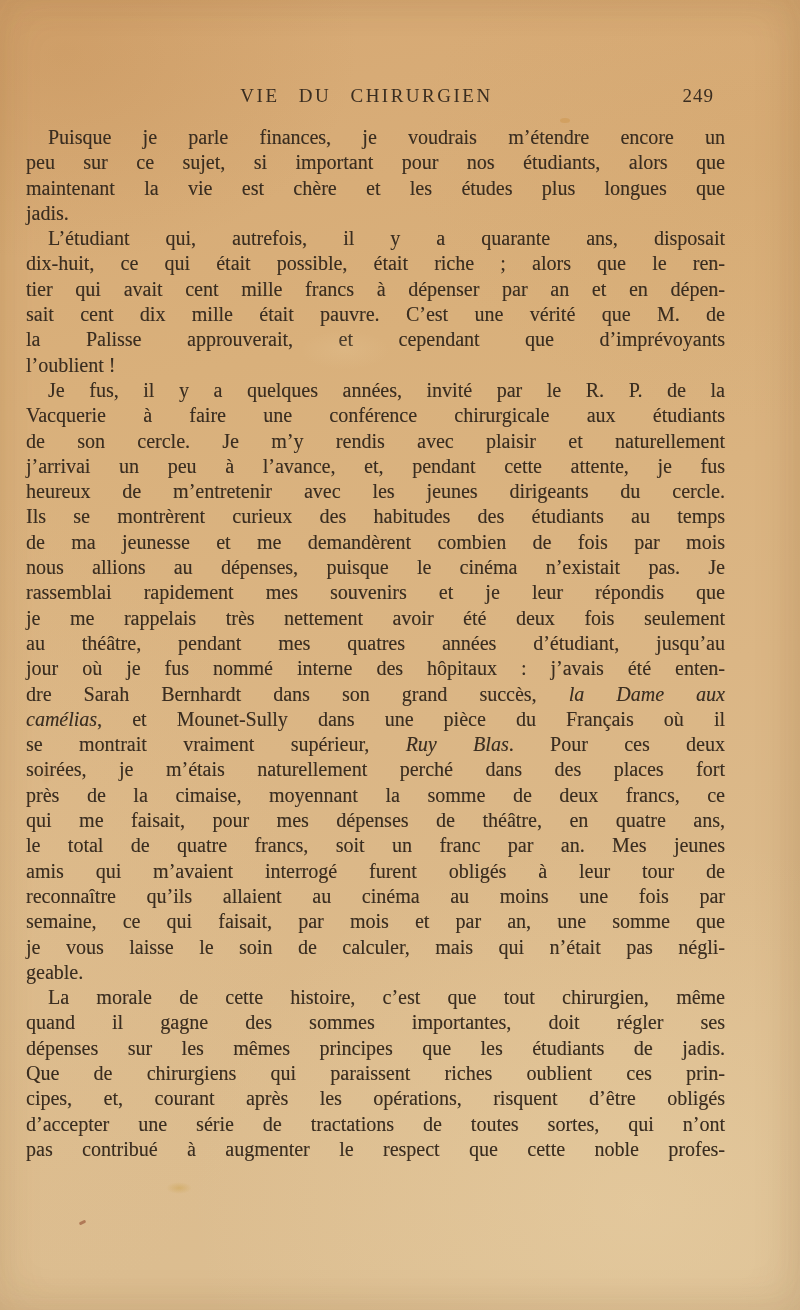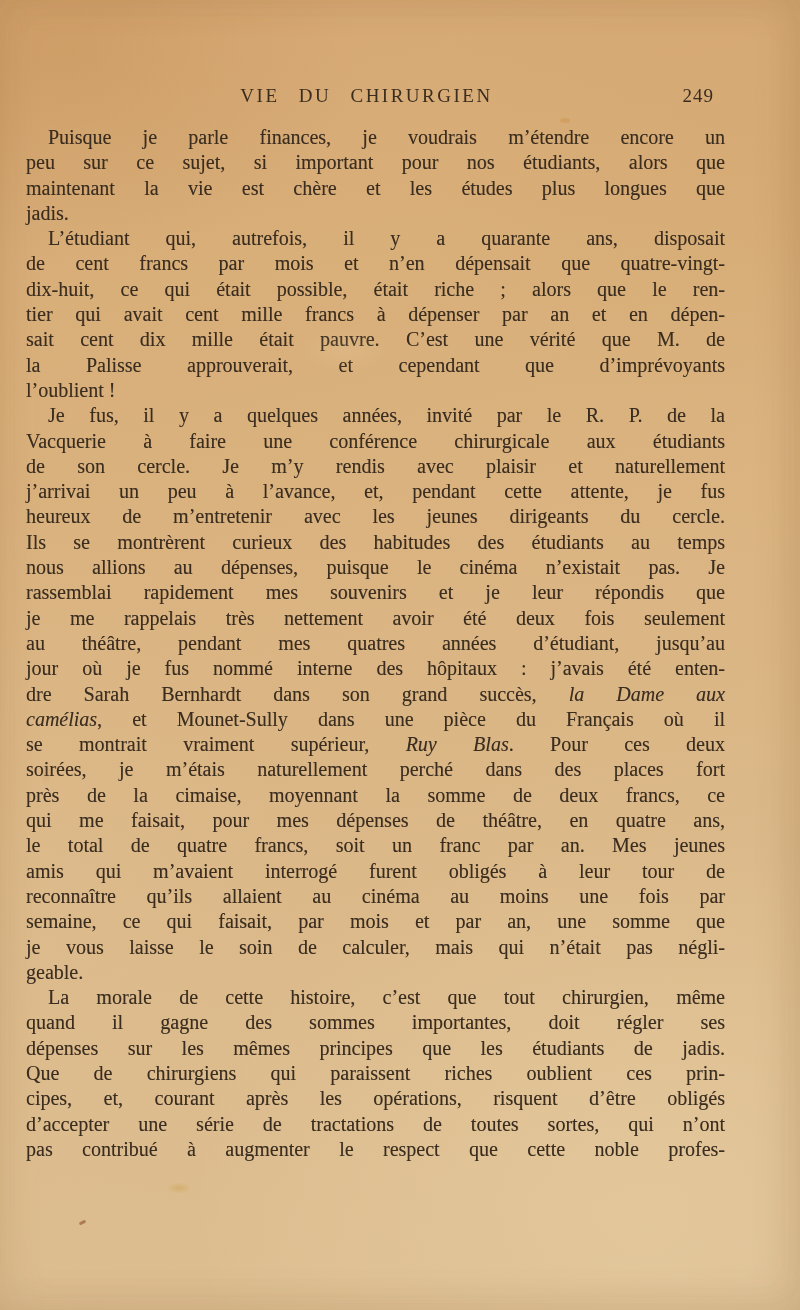--- a/index.html
+++ b/index.html
@@ -59,32 +59,32 @@
   <span class="running-title">VIE DU CHIRURGIEN</span>
   <span class="page-number">249</span>
 </div>
 
 <div class="text-block" id="text-block">
     <div class="line indent">Puisque je parle finances, je voudrais m’étendre encore un</div>
     <div class="line">peu sur ce sujet, si important pour nos étudiants, alors que</div>
     <div class="line">maintenant la vie est chère et les études plus longues que</div>
     <div class="line para-end">jadis.</div>
     <div class="line indent">L’étudiant qui, autrefois, il y a quarante ans, disposait</div>
-    <div class="line">de cent francs par mois et n’en dépensait que quatre-vingt-</div>
     <div class="line">dix-huit, ce qui était possible, était riche ; alors que le ren-</div>
     <div class="line">tier qui avait cent mille francs à dépenser par an et en dépen-</div>
     <div class="line">sait cent dix mille était pauvre. C’est une vérité que M. de</div>
     <div class="line">la Palisse approuverait, et cependant que d’imprévoyants</div>
     <div class="line para-end">l’oublient !</div>
     <div class="line indent">Je fus, il y a quelques années, invité par le R. P. de la</div>
     <div class="line">Vacquerie à faire une conférence chirurgicale aux étudiants</div>
     <div class="line">de son cercle. Je m’y rendis avec plaisir et naturellement</div>
     <div class="line">j’arrivai un peu à l’avance, et, pendant cette attente, je fus</div>
     <div class="line">heureux de m’entretenir avec les jeunes dirigeants du cercle.</div>
     <div class="line">Ils se montrèrent curieux des habitudes des étudiants au temps</div>
+    <div class="line">de ma jeunesse et me demandèrent combien de fois par mois</div>
     <div class="line">nous allions au dépenses, puisque le cinéma n’existait pas. Je</div>
     <div class="line">rassemblai rapidement mes souvenirs et je leur répondis que</div>
     <div class="line">je me rappelais très nettement avoir été deux fois seulement</div>
     <div class="line">au théâtre, pendant mes quatres années d’étudiant, jusqu’au</div>
     <div class="line">jour où je fus nommé interne des hôpitaux : j’avais été enten-</div>
     <div class="line">dre Sarah Bernhardt dans son grand succès, <em>la Dame aux</em></div>
     <div class="line"><em>camélias</em>, et Mounet-Sully dans une pièce du Français où il</div>
     <div class="line">se montrait vraiment supérieur, <em>Ruy Blas</em>. Pour ces deux</div>
     <div class="line">soirées, je m’étais naturellement perché dans des places fort</div>
     <div class="line">près de la cimaise, moyennant la somme de deux francs, ce</div>

